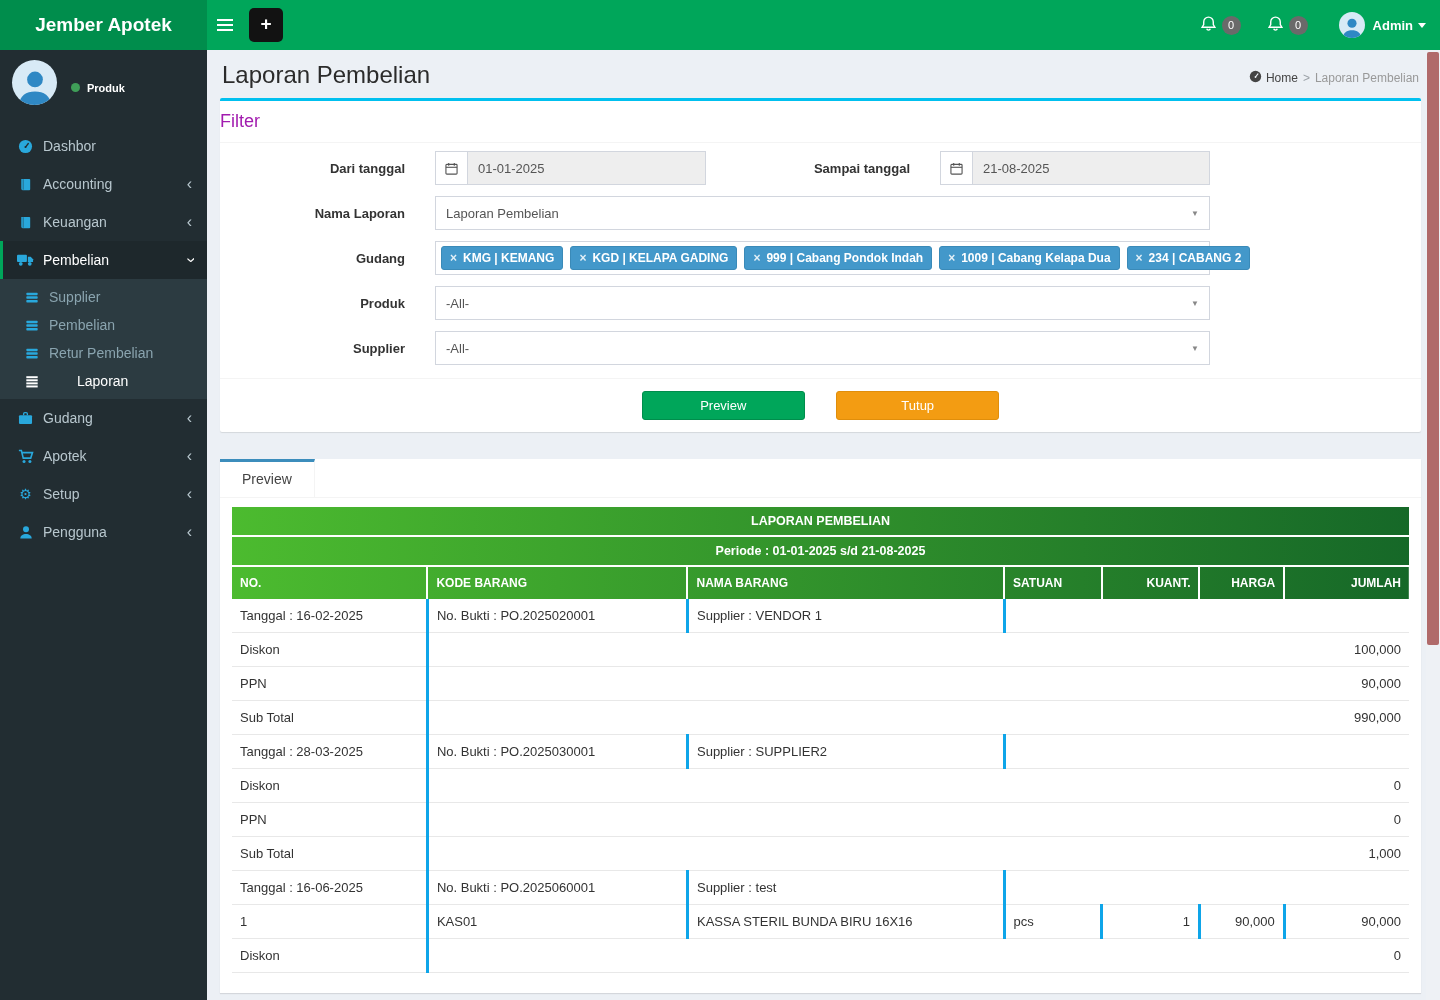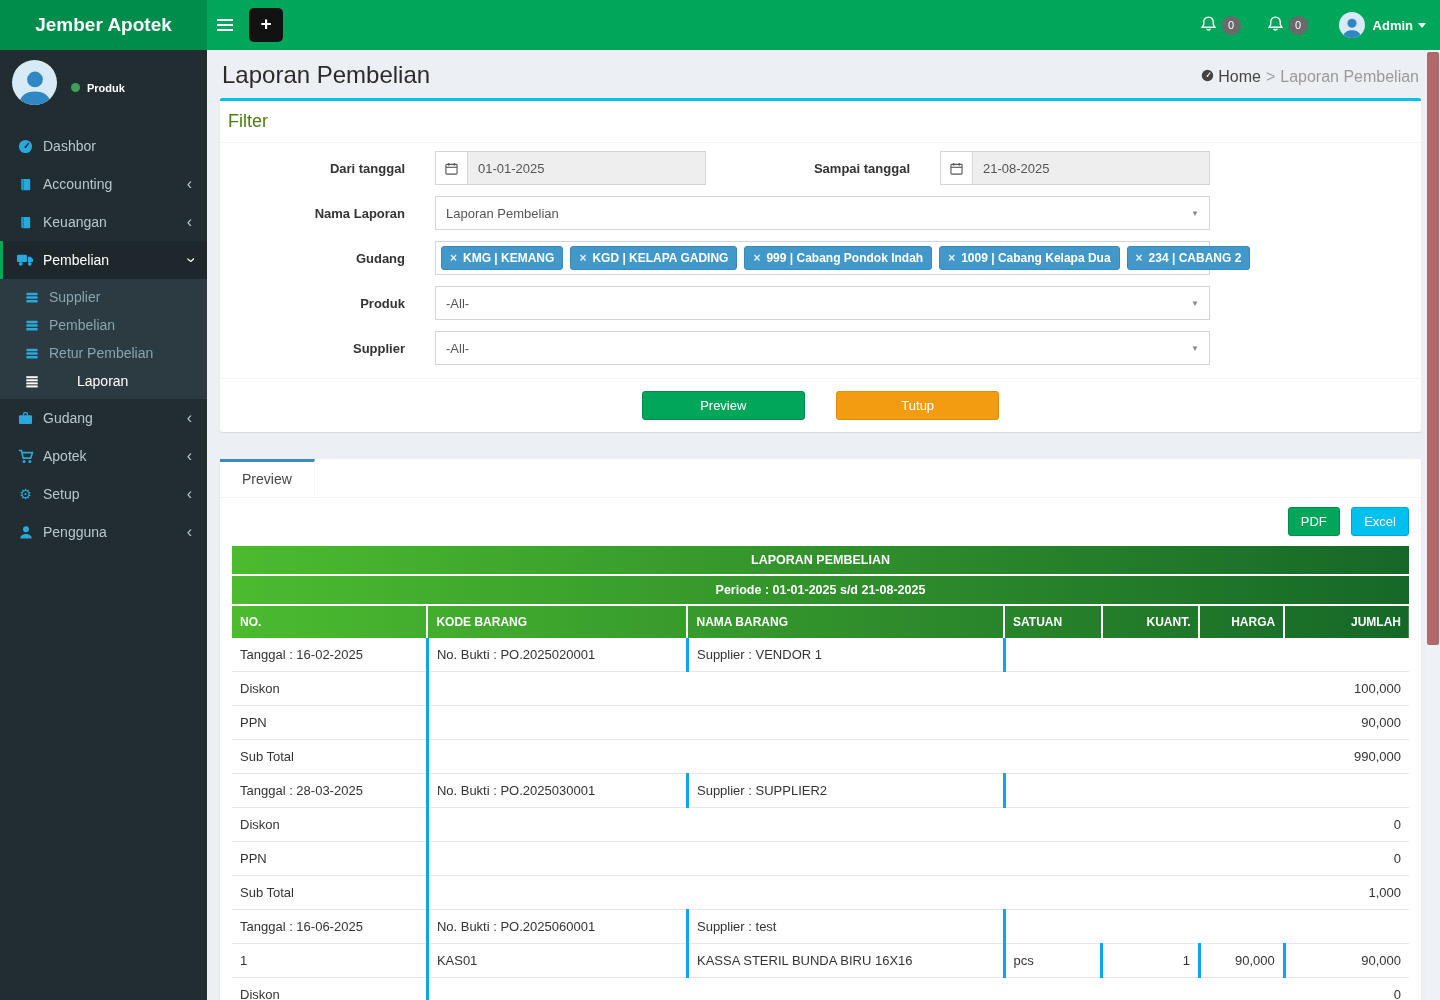--- a/index.html
+++ b/index.html
@@ -41,28 +41,28 @@
   .submenu { list-style:none; margin:0; padding:4px 0; background:#2c3b41; }
   .submenu .menu-item { padding:6px 15px 6px 21px; font-size:14px; color:#8aa4af; border-left:none; }
   .submenu .menu-item.active-sub { color:#fff;gap:28px; }
   .submenu .menu-item.active-sub .mi-icon { color:#fff; }
   .gear-glyph { font-family:"DejaVu Sans", sans-serif; font-size:14px; line-height:14px; }
 
   
   .content-wrapper { position:absolute; top:50px; left:207px; width:1219px; height:950px; padding:0 5px 0 13px; }
   .content-header { display:flex; align-items:flex-end; justify-content:space-between; padding:11px 2px 9px 2px; }
   .content-header h1 { margin:0; font-size:24px; font-weight:normal; color:#2b2b2b; }
-  .breadcrumb { font-size:16px; color:#444; display:flex; align-items:flex-end; gap:5px; padding-bottom:3px; }
+  .breadcrumb { font-size:12px; color:#444; display:flex; align-items:center; gap:5px; padding-bottom:3px; }
   .breadcrumb .sep { color:#9aa0a6; }
   .breadcrumb .current { color:#999; }
   .bc-home { display:flex; align-items:center; gap:4px; cursor:pointer; color:#444; }
 
   .box { background:#fff; box-shadow:0 1px 1px rgba(0,0,0,.1); border-radius:2px; }
   .filter-box { border-top:3px solid #00c0ef; }
-  .box-header { padding:10px 8px; font-size:18px; color:#4d7c0f; border-bottom:1px solid #f4f4f4; }
+  .box-header { padding:10px 0; font-size:18px; color:#a21caf; border-bottom:1px solid #f4f4f4; }
   .box-body { padding:8px 15px 6px 0; }
 
   .form-row { display:flex; align-items:center; height:34px; margin-bottom:11px; }
   .form-label { width:215px; flex:0 0 auto; text-align:right; padding-right:30px; font-weight:bold; font-size:13px; color:#333; }
   .field-area { width:775px; display:flex; align-items:center; }
   .input-group { display:flex; width:271px; height:34px; }
   .ig-addon { width:32px; border:1px solid #d2d6de; border-right:none; background:#fff; display:flex; align-items:center; justify-content:center; }
   .ig-input { flex:1; border:1px solid #d2d6de; background:#eee; color:#555; font-size:13px; padding:0 10px; font-family:"Liberation Sans", sans-serif; outline:none; }
   .mid-label { width:234px; text-align:right; padding-right:30px; font-weight:bold; font-size:13px; color:#333; }
   .select-box { width:775px; height:34px; border:1px solid #d2d6de; background:#fff; display:flex; align-items:center; justify-content:space-between; padding:0 10px; font-size:13px; color:#555; cursor:pointer; }
@@ -392,24 +392,20 @@
         <button class="btn btn-preview">Preview</button>
         <button class="btn btn-tutup">Tutup</button>
       </div>
     </div>
 
     <div class="tabs-box">
       <div class="tab-header">
         <div class="tab">Preview</div>
       </div>
       <div class="tab-body">
-        <div class="export-row">
-          <button class="btn btn-pdf">PDF</button>
-          <button class="btn btn-excel">Excel</button>
-        </div>
 
         <table class="report">
           <colgroup>
             <col style="width:16.6%">
               <col style="width:22.1%">
               <col style="width:26.9%">
             <col style="width:8.3%">
               <col style="width:8.3%">
               <col style="width:7.2%">
               <col style="width:10.6%">

